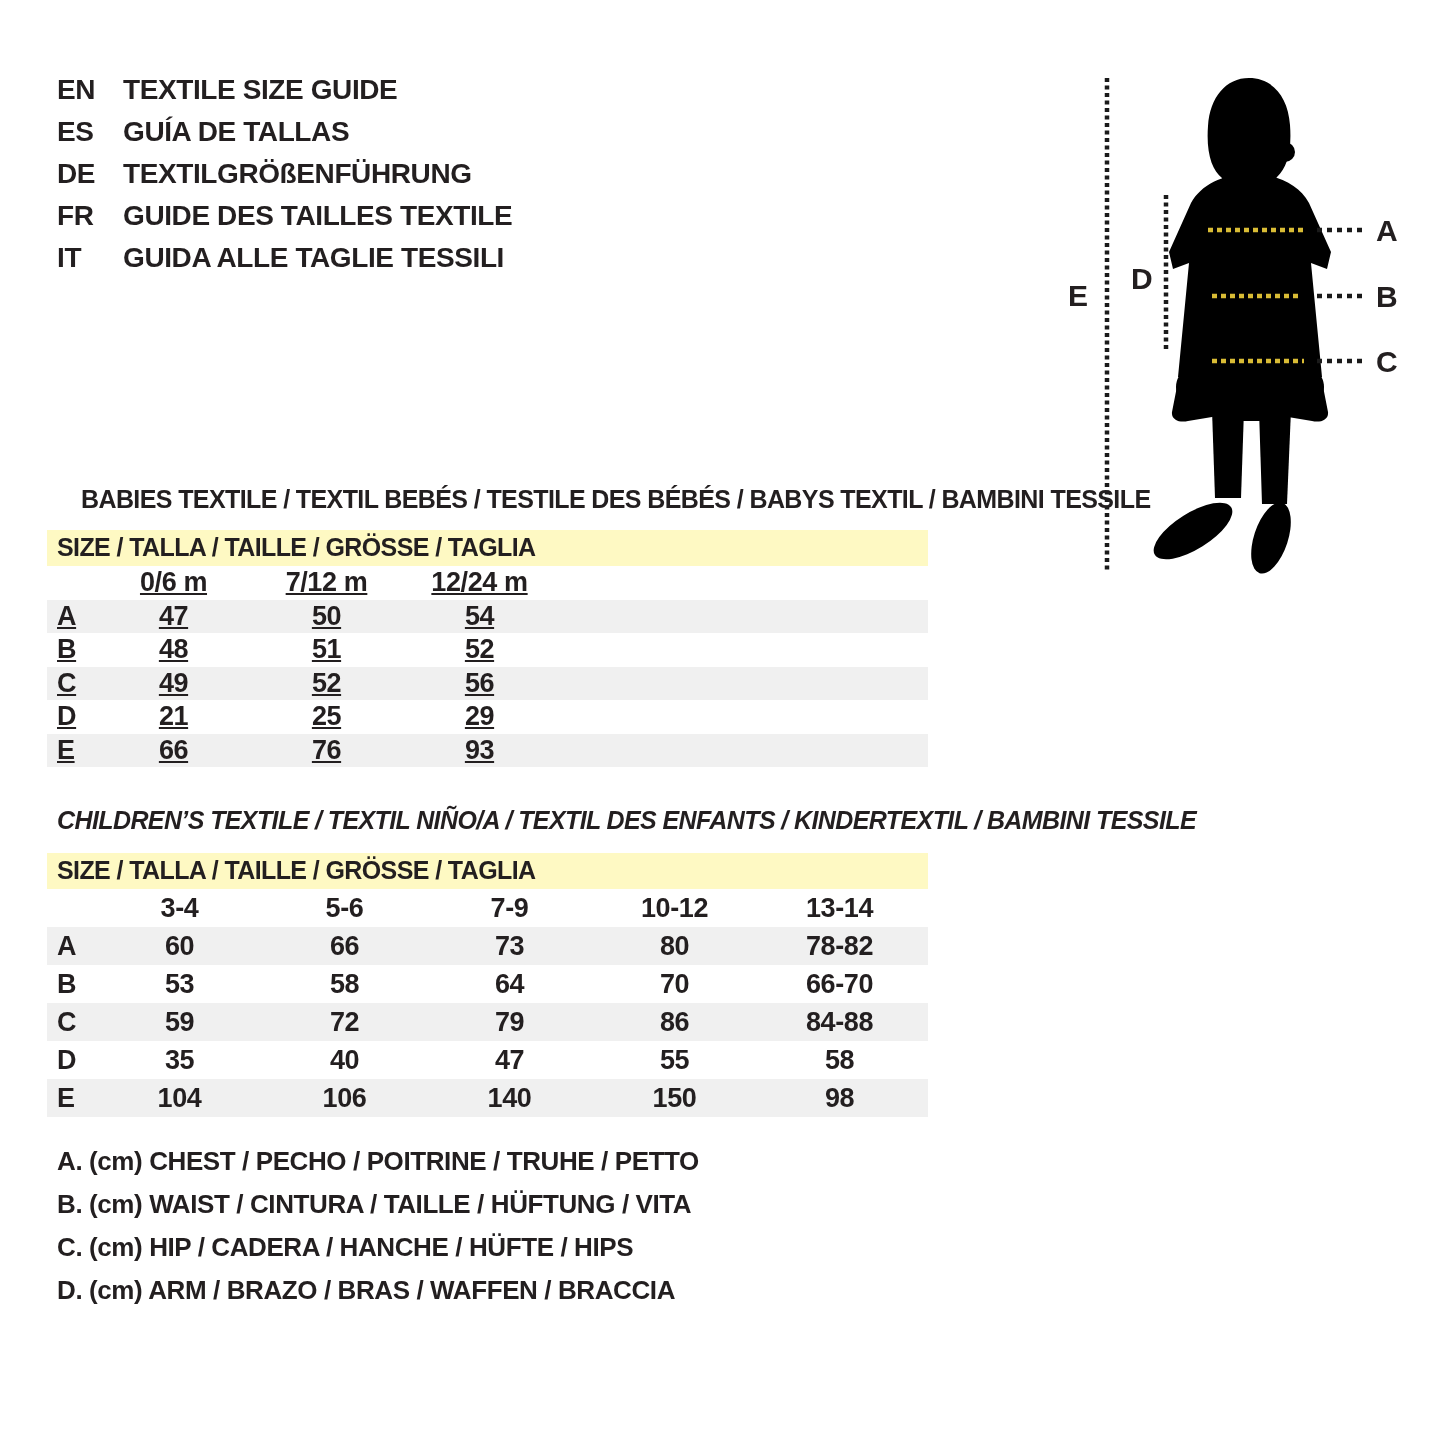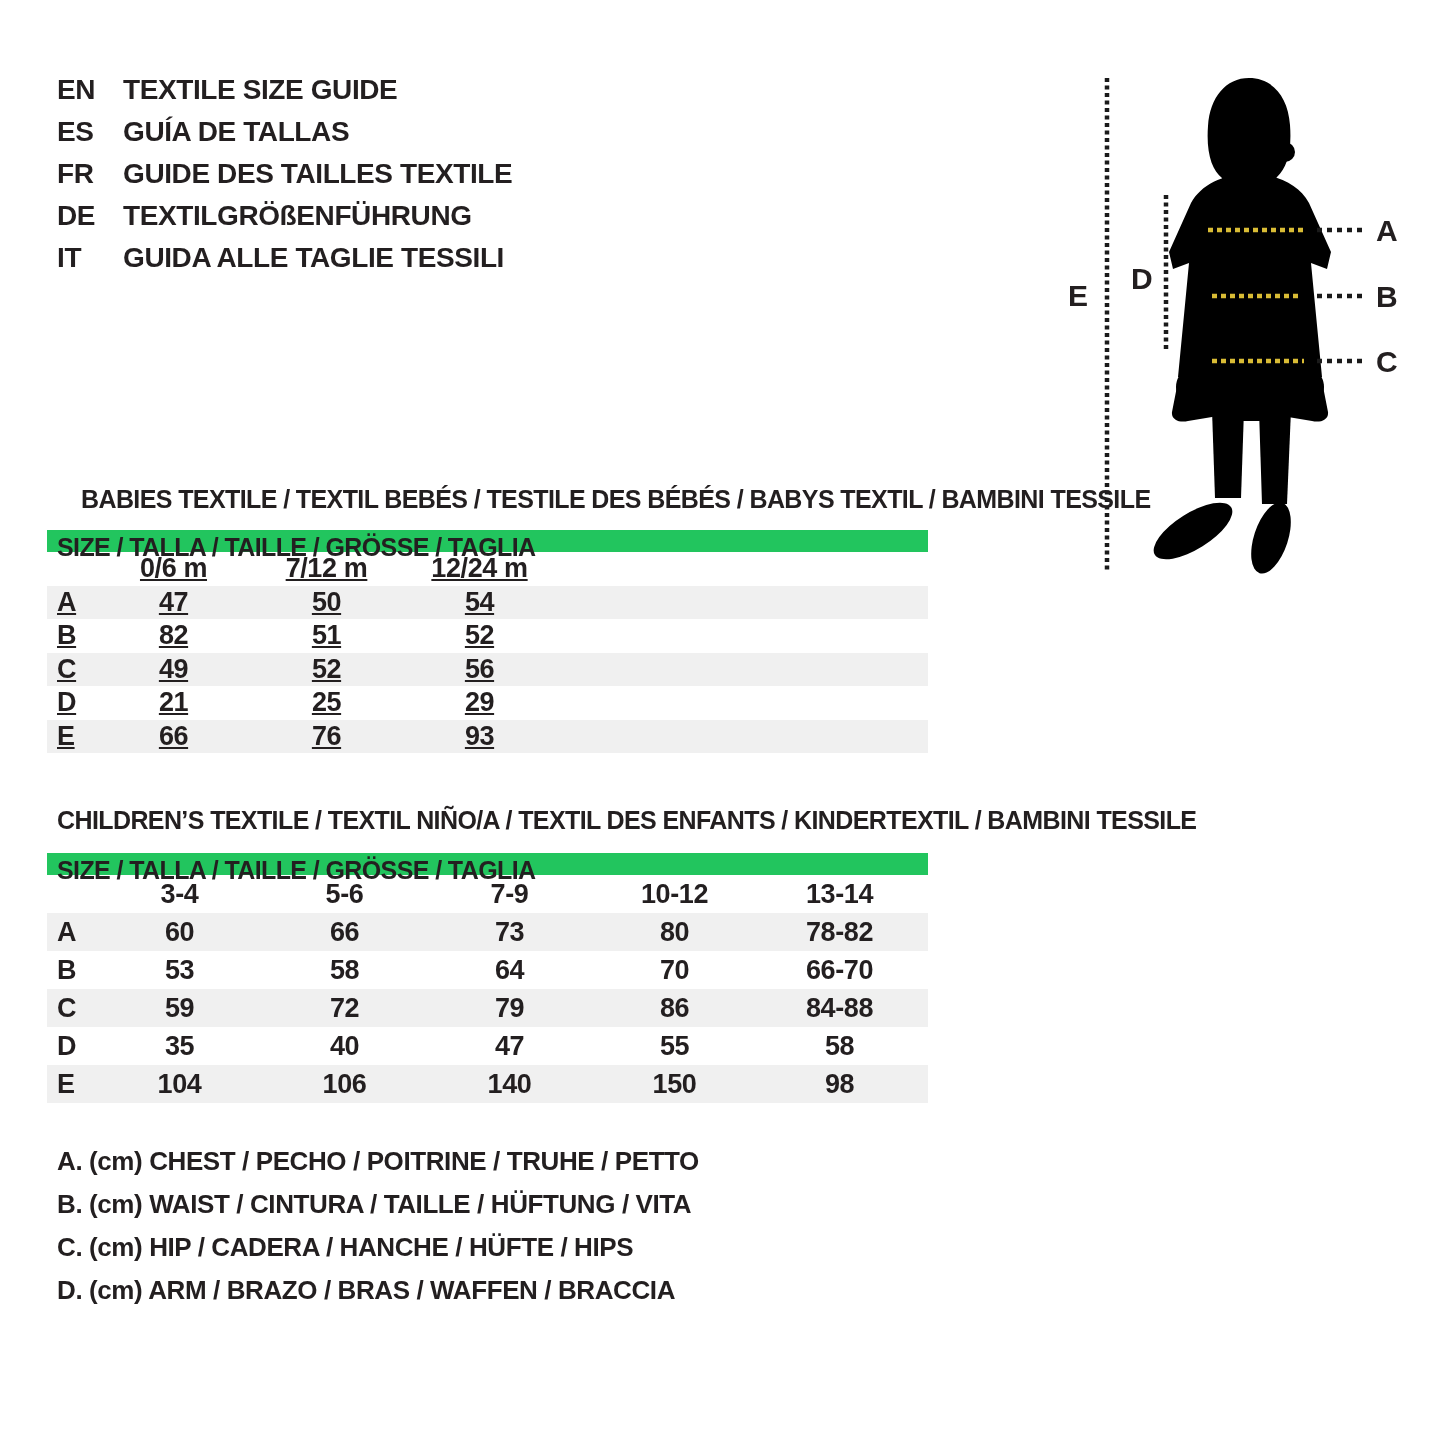--- a/index.html
+++ b/index.html
@@ -8,26 +8,26 @@
     font-family:"Liberation Sans","DejaVu Sans",sans-serif;
     color:#231f20;font-weight:700;letter-spacing:-0.4px;
   }
   
   .lang-header{position:absolute;left:57px;top:74px;}
   .lang-row{display:flex;height:42px;align-items:flex-start;font-size:28px;}
   .lang-code{width:66px;flex:0 0 66px;}
   
   .section-heading{position:absolute;left:57px;font-size:25px;letter-spacing:-0.6px;white-space:nowrap;}
   .heading-babies{top:485px;margin-left:24px;}
-  .heading-children{top:806px;}
+  .heading-children{top:806px;font-style:italic;}
   
   .size-table-wrap{position:absolute;left:47px;width:881px;}
   .babies-wrap{top:530px;}
   .children-wrap{top:853px;}
-  .size-bar{height:22px;background:#22c55e;line-height:35px;padding-left:10px;font-size:25px;letter-spacing:-0.6px;}
+  .size-bar{height:36px;background:#fef9c3;line-height:35px;padding-left:10px;font-size:25px;letter-spacing:-0.6px;}
   table.size-table{border-collapse:collapse;width:881px;table-layout:fixed;}
   table.size-table td{padding:0;font-size:27px;text-align:center;vertical-align:middle;}
   table.size-table td.rowlabel{text-align:left;padding-left:10px;}
   .babies-wrap tr{height:33.5px;text-decoration:underline;}
   .children-wrap tr{height:38px;}
   tr.shaded{background:#f0f0f0;}
   
   .legend{position:absolute;left:57px;top:1140px;}
   .legend-line{height:43px;display:flex;align-items:center;font-size:26px;white-space:nowrap;}
   
@@ -43,26 +43,26 @@
   <div class="lang-header">
     <div class="lang-row">
       <span class="lang-code">EN</span>
       <span>TEXTILE SIZE GUIDE</span>
     </div>
     <div class="lang-row">
       <span class="lang-code">ES</span>
       <span>GUÍA DE TALLAS</span>
     </div>
     <div class="lang-row">
+      <span class="lang-code">DE</span>
+      <span>TEXTILGRÖßENFÜHRUNG</span>
+    </div>
+    <div class="lang-row">
       <span class="lang-code">FR</span>
       <span>GUIDE DES TAILLES TEXTILE</span>
-    </div>
-    <div class="lang-row">
-      <span class="lang-code">DE</span>
-      <span>TEXTILGRÖßENFÜHRUNG</span>
     </div>
     <div class="lang-row">
       <span class="lang-code">IT</span>
       <span>GUIDA ALLE TAGLIE TESSILI</span>
     </div>
   </div>
 
   <div class="figure-area">
     <svg width="380" height="512" viewBox="0 0 380 512">
 
@@ -126,21 +126,21 @@
         </tr>
         <tr class="shaded">
           <td class="rowlabel">A</td>
           <td>47</td>
           <td>50</td>
           <td>54</td>
           <td></td>
         </tr>
         <tr>
           <td class="rowlabel">B</td>
-          <td>82</td>
+          <td>48</td>
           <td>51</td>
           <td>52</td>
           <td></td>
         </tr>
         <tr class="shaded">
           <td class="rowlabel">C</td>
           <td>49</td>
           <td>52</td>
           <td>56</td>
           <td></td>

